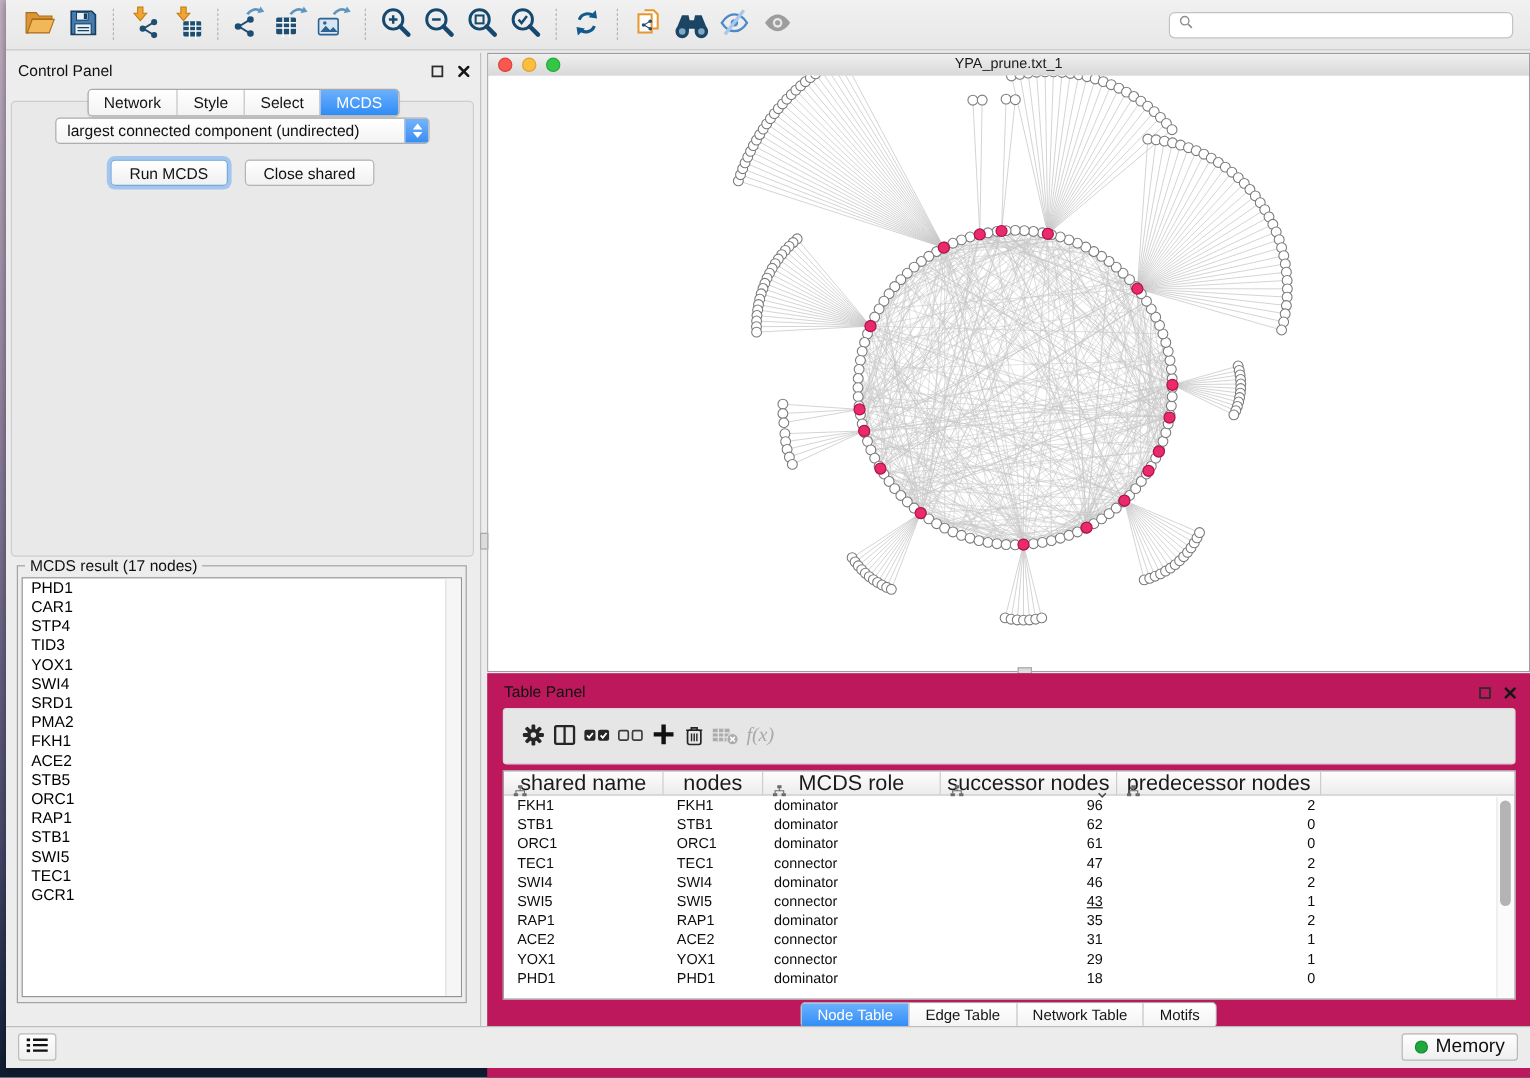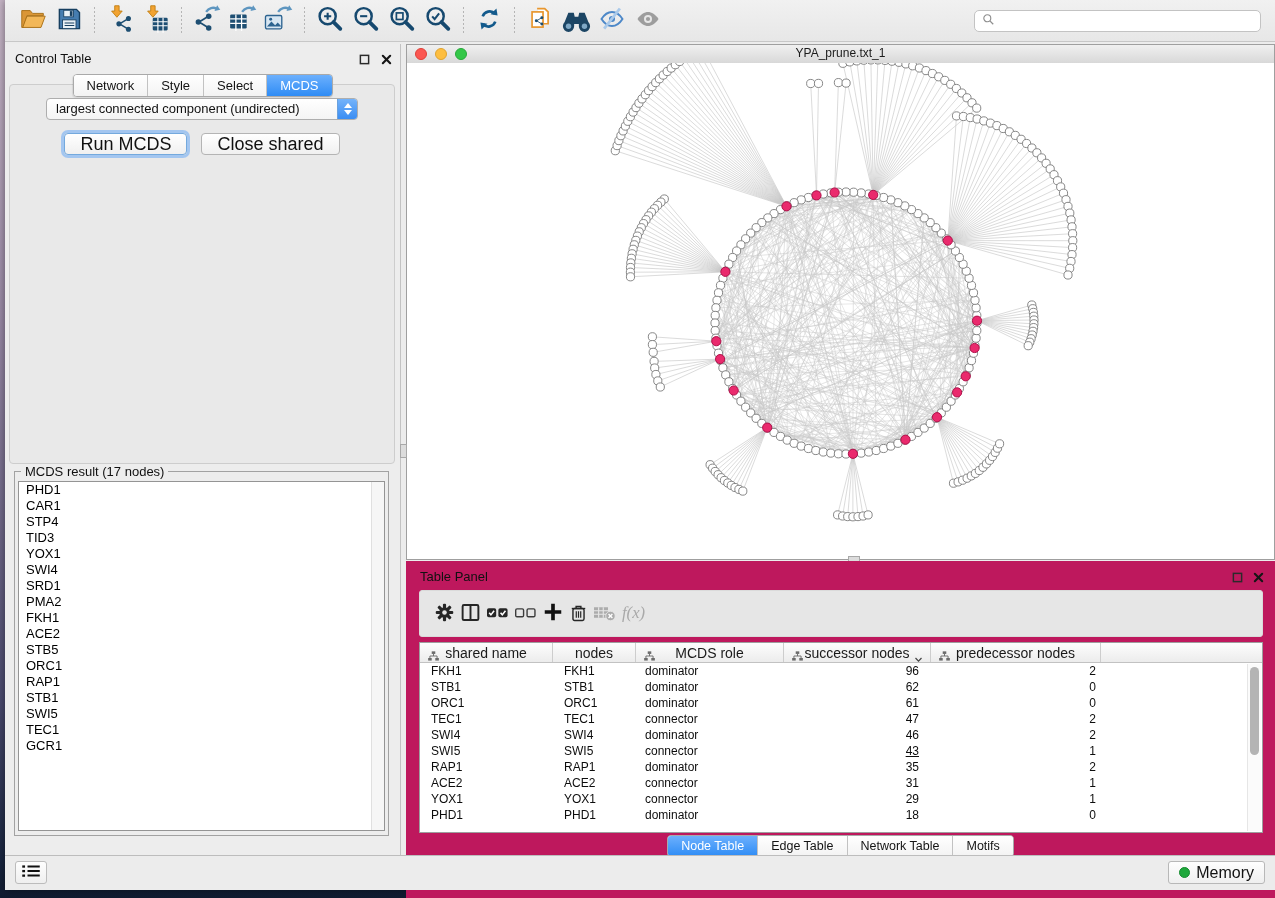--- a/index.html
+++ b/index.html
@@ -30,21 +30,21 @@
   #cp-tabs{position:absolute;top:30px;left:50%;transform:translateX(-50%);z-index:2}
   #cp-box{position:absolute;left:4px;right:5px;top:40px;height:378px;background:#e9e9e9;border:1px solid #cdcdcd;border-radius:4px}
   #criterion-label{display:block;text-align:center;margin-top:37px;font-size:13px;color:#111}
   #criterion-select{width:312px;height:22px;margin:13px auto 0;display:flex;align-items:stretch;background:linear-gradient(#ffffff,#f4f4f4);
     border:1px solid #aeaeae;border-radius:4px;box-sizing:border-box;overflow:hidden}
   #criterion-select .val{flex:1;font-size:13px;line-height:20px;padding-left:9px;color:#111;white-space:nowrap}
   #criterion-select .cap{width:19px;background:linear-gradient(#74b3fa,#3a8df3);display:flex;flex-direction:column;align-items:center;justify-content:center;gap:2px;border-left:1px solid #6aa1dd}
   .arr-up{width:0;height:0;border-left:4px solid transparent;border-right:4px solid transparent;border-bottom:5px solid #fff}
   .arr-dn{width:0;height:0;border-left:4px solid transparent;border-right:4px solid transparent;border-top:5px solid #fff}
   #cp-buttons{display:flex;justify-content:center;gap:14px;margin-top:13px}
-  .mac-btn{height:22px;padding:0 15px;font-size:18px;color:#111;background:linear-gradient(#ffffff,#f0f0f0);
+  .mac-btn{height:22px;padding:0 15px;font-size:13px;color:#111;background:linear-gradient(#ffffff,#f0f0f0);
     border:1px solid #b4b4b4;border-radius:4px;font-family:inherit}
   .mac-btn.focus{border-color:#74a9dd;box-shadow:0 0 0 3px rgba(105,170,245,.55)}
   #mcds-fieldset{position:absolute;left:9px;right:11px;top:420px;height:372px}
   #mcds-fieldset fieldset{border:1px solid #a2a2a2;width:100%;height:100%;box-sizing:border-box;margin:0;padding:2px 3px 4px 3px}
   #mcds-fieldset legend{font-size:13px;color:#111;padding:0 4px;margin-left:3px}
   #mcds-list{position:relative;background:#fff;border:1px solid #949494;width:100%;height:100%;box-sizing:border-box;overflow:hidden}
   .mcds-item{font-size:13px;line-height:16px;padding-left:7px;color:#000}
   #mcds-vtrack{position:absolute;top:0;right:0;bottom:0;width:12px;background:#f6f6f6;border-left:1px solid #e0e0e0}
   
   #network-window{position:absolute;left:401px;top:44px;right:0;height:516px;background:#fff;border:1px solid #9f9f9f;box-sizing:border-box}
@@ -63,21 +63,21 @@
   #grip-bottom{left:843px;top:556px;width:12px;height:6px}
   
   #table-panel{position:absolute;left:401px;top:561px;right:0;height:351px;background:#be185d}
   #tp-title{position:absolute;left:14px;top:8px}
   #tp-float{right:31px;top:9px}#tp-close{right:10px;top:9px}
   #tp-toolbar{position:absolute;left:13px;right:12px;top:29px;height:47px;background:#e6e6e6;border:1px solid #dadada;
     border-radius:3px;display:flex;align-items:center;padding-left:14px;gap:5px;box-sizing:border-box}
   .tp-ic-btn{background:none;border:none;padding:0;display:flex;align-items:center;justify-content:center;height:26px}
   #tp-table{position:absolute;left:13px;right:12px;top:81px;height:191px;background:#fff;border:1px solid #9e9e9e;box-sizing:border-box;overflow:hidden}
   #thead{display:flex;height:20px;background:linear-gradient(#fdfdfd,#ececec);border-bottom:1px solid #c2c2c2;box-sizing:border-box}
-  .th{position:relative;display:flex;align-items:center;justify-content:center;font-size:14px;color:#1a1a1a;
+  .th{position:relative;display:flex;align-items:center;justify-content:center;font-size:18px;color:#1a1a1a;
     border-right:1px solid #cdcdcd;box-sizing:border-box;height:100%}
   .th .type-ic{position:absolute;left:7px;top:5px}
   .th .sort-ic{position:absolute;right:7px;top:7px}
   .th.filler{border-right:none;flex:1}
   .tr{display:flex;height:16px;align-items:center}
   .td{box-sizing:border-box;font-size:12px;color:#0d0d0d;white-space:nowrap;overflow:hidden}
   #vscroll{position:absolute;top:21px;right:1px;bottom:1px;width:13px;background:#fbfbfb;border-left:1px solid #e6e6e6}
   #vthumb{position:absolute;left:2px;top:3px;width:9px;height:88px;background:#b4b4b4;border-radius:5px}
   #tp-tabs{position:absolute;top:274px;left:0;right:0;display:flex;justify-content:center}
   #tp-tabs .tab{line-height:20px;height:20px;font-size:12.5px}
@@ -245,21 +245,21 @@
     <div id="search-wrap">
       <span><svg viewBox="0 0 16 16" width="13" height="13">
             <circle cx="6.5" cy="6.5" r="4.3" fill="none" stroke="#8e8e8e" stroke-width="1.4"></circle>
             <line x1="10" y1="10" x2="13.8" y2="13.8" stroke="#8e8e8e" stroke-width="1.6"></line>
           </svg></span>
       <input type="text" placeholder="" style="">
     </div>
   </div>
 
   <div id="control-panel">
-    <span id="cp-title" class="panel-title">Control Table</span>
+    <span id="cp-title" class="panel-title">Control Panel</span>
     <button class="win-ic" id="cp-float">
         <svg viewBox="0 0 12 12" width="11" height="11">
           <rect x="1.5" y="1.5" width="9" height="9" fill="none" stroke="#2b2b2b" stroke-width="1.6"></rect>
         </svg>
       </button>
     <button class="win-ic" id="cp-close">
         <svg viewBox="0 0 12 12" width="11" height="11">
           <path d="M2 2l8 8M10 2l-8 8" stroke="#161616" stroke-width="2.3" stroke-linecap="round"></path>
         </svg>
       </button>

